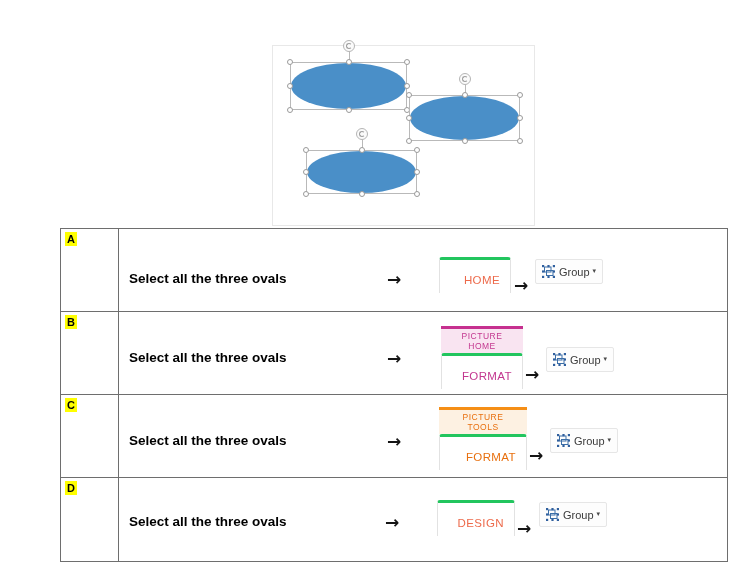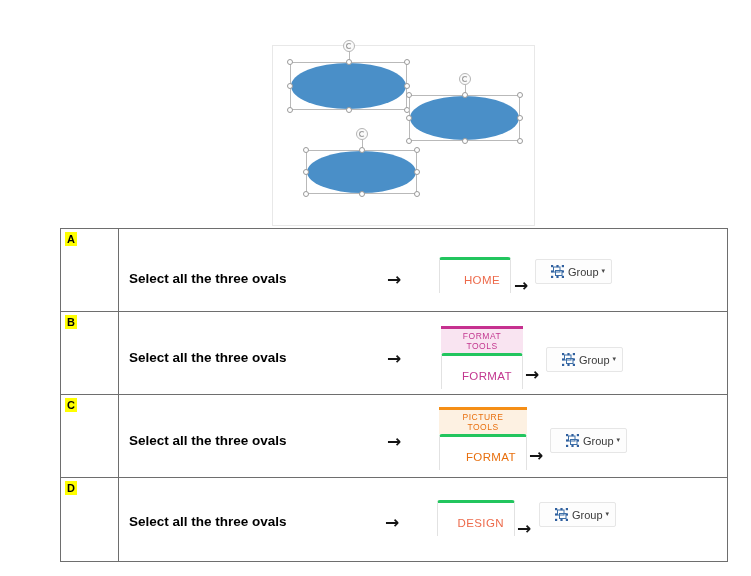--- a/index.html
+++ b/index.html
@@ -174,21 +174,21 @@
     height: 3px;
     width: 100%;
   }
 
   
   .group-btn {
     position: absolute;
     display: flex;
     align-items: center;
     gap: 3px;
-    padding: 4px 6px 4px 14px;
+    padding: 4px 6px 4px 5px;
     background: #fdfdfd;
     border: 1px solid #e6e6e6;
     border-radius: 2px;
     box-sizing: border-box;
   }
   .group-label {
     font-size: 11px;
     color: #3a3a3a;
     font-family: "Liberation Sans", sans-serif;
     white-space: nowrap;
@@ -306,21 +306,21 @@
         <td class="letter-cell">
           <span class="letter-mark">B</span>
         </td>
         <td class="content-cell">
           <div class="row-inner">
             <span class="prompt-text" style="top:38px;">Select all the three ovals</span>
             <span class="arrow" style="left:268px; top:38px;">→</span>
 
             <div class="tab-snip" style="left:322px; top:14px; width:82px;">
               <div class="ctx-bar" style="background:#c6308f;"></div>
-              <div class="ctx-header" style="background:#f9e4f1; color:#c3378f;">FORMAT TOOLS</div>
+              <div class="ctx-header" style="background:#f9e4f1; color:#c3378f;">PICTURE HOME</div>
               <div class="tab-body plain">
                 <span style="color:#c3378f;">FORMAT</span>
               </div>
             </div>
 
             <span class="arrow" style="left:406px; top:54px;">→</span>
 
             <div class="group-btn" style="left:427px; top:35px;">
               <span class="group-icon">
                 <svg width="15" height="15" viewBox="0 0 15 15">

